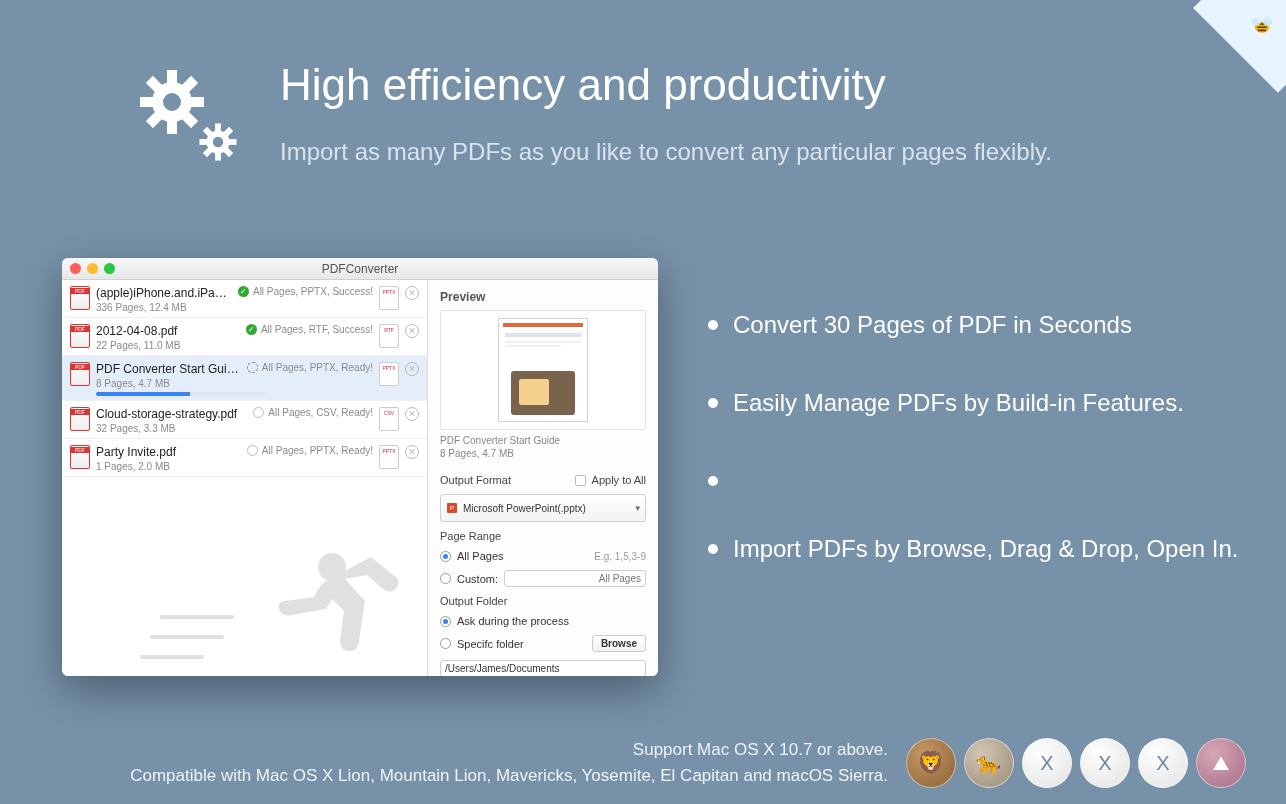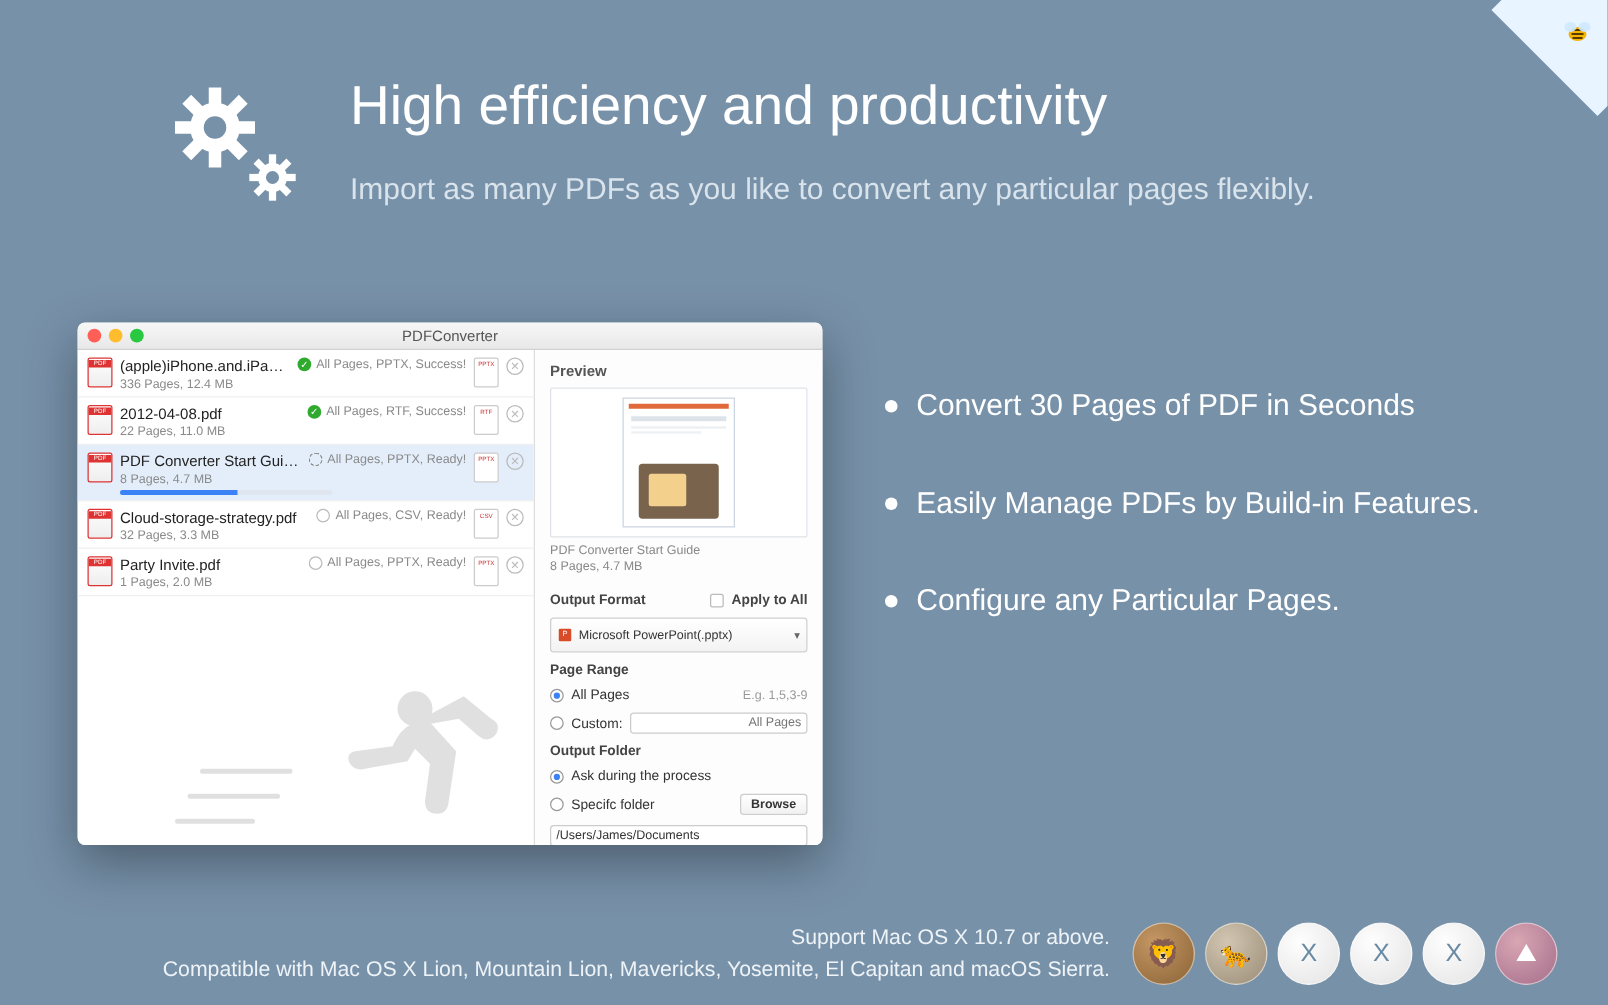--- a/index.html
+++ b/index.html
@@ -188,21 +188,21 @@
   .thumb-inner .bar{position:absolute;top:4px;left:4px;right:4px;height:4px;background:#e06a3b;}
   .thumb-inner .t1{position:absolute;top:14px;left:6px;right:6px;height:4px;background:#dde3e9;}
   .thumb-inner .t2{position:absolute;top:22px;left:6px;right:6px;height:2px;background:#eef1f4;}
   .thumb-inner .t3{position:absolute;top:26px;left:6px;right:26px;height:2px;background:#eef1f4;}
   .thumb-inner .img{position:absolute;bottom:6px;left:12px;right:12px;height:44px;background:#79634c;border-radius:3px;}
   .thumb-inner .img::after{content:"";position:absolute;left:8px;top:8px;width:30px;height:26px;background:#f3d08c;border-radius:2px;}
   .desc { font-size:10px; color:#888; line-height:1.3; margin-bottom:10px;}
   .form-row {
     display:flex;align-items:center;gap:6px;margin:4px 0;font-size:11px;
   }
-  .hdr { font-weight:700;color:#444;font-size:11px;margin-top:4px;}
+  .hdr { font-weight:400;color:#444;font-size:11px;margin-top:4px;}
   .select {
     flex:1;
     height:28px;
     border:1px solid #cfcfcf;border-radius:3px;
     display:flex;align-items:center;padding:0 6px;gap:6px;
     background:linear-gradient(#fff,#f3f3f3);
     font-size:10px;color:#333;
     position:relative;
   }
   .select::after{content:"▾";position:absolute;right:5px;font-size:9px;color:#666;}
@@ -481,21 +481,24 @@
     <li>
       <span class="dot"></span>
       <span>Convert 30 Pages of PDF in Seconds</span>
     </li>
     <li>
       <span class="dot"></span>
       <span>Easily Manage PDFs by Build-in Features.</span>
     </li>
     <li>
       <span class="dot"></span>
-      <span>Configure any Particular Pages.</span>
+    </li>
+    <li>
+      <span class="dot"></span>
+      <span>Import PDFs by Browse, Drag &amp; Drop, Open In.</span>
     </li>
   </ul>
 
 <div class="footer">
   <div class="ftext">
     <div>Support Mac OS X 10.7 or above.</div>
     <div>Compatible with Mac OS X Lion, Mountain Lion, Mavericks, Yosemite, El Capitan and macOS Sierra.</div>
   </div>
   <div class="os-badges">
     <div class="osb lion">🦁</div>

